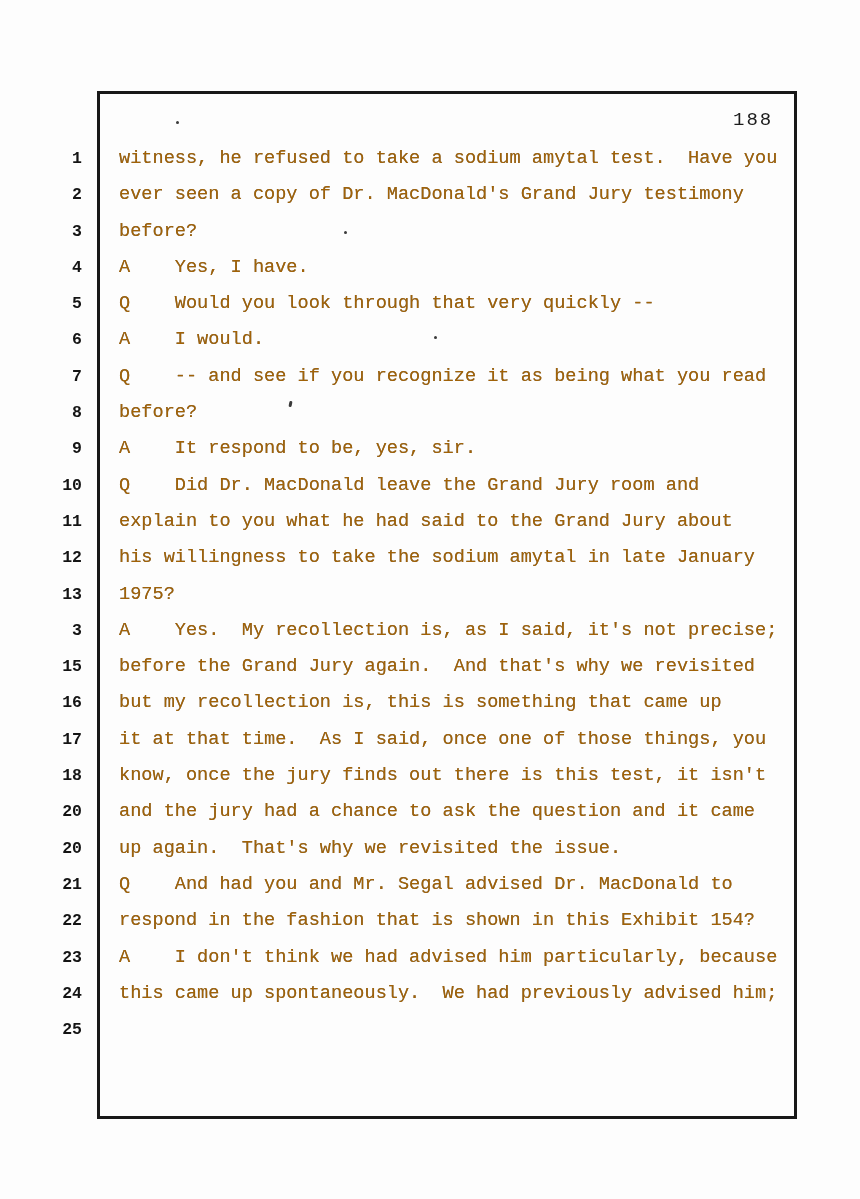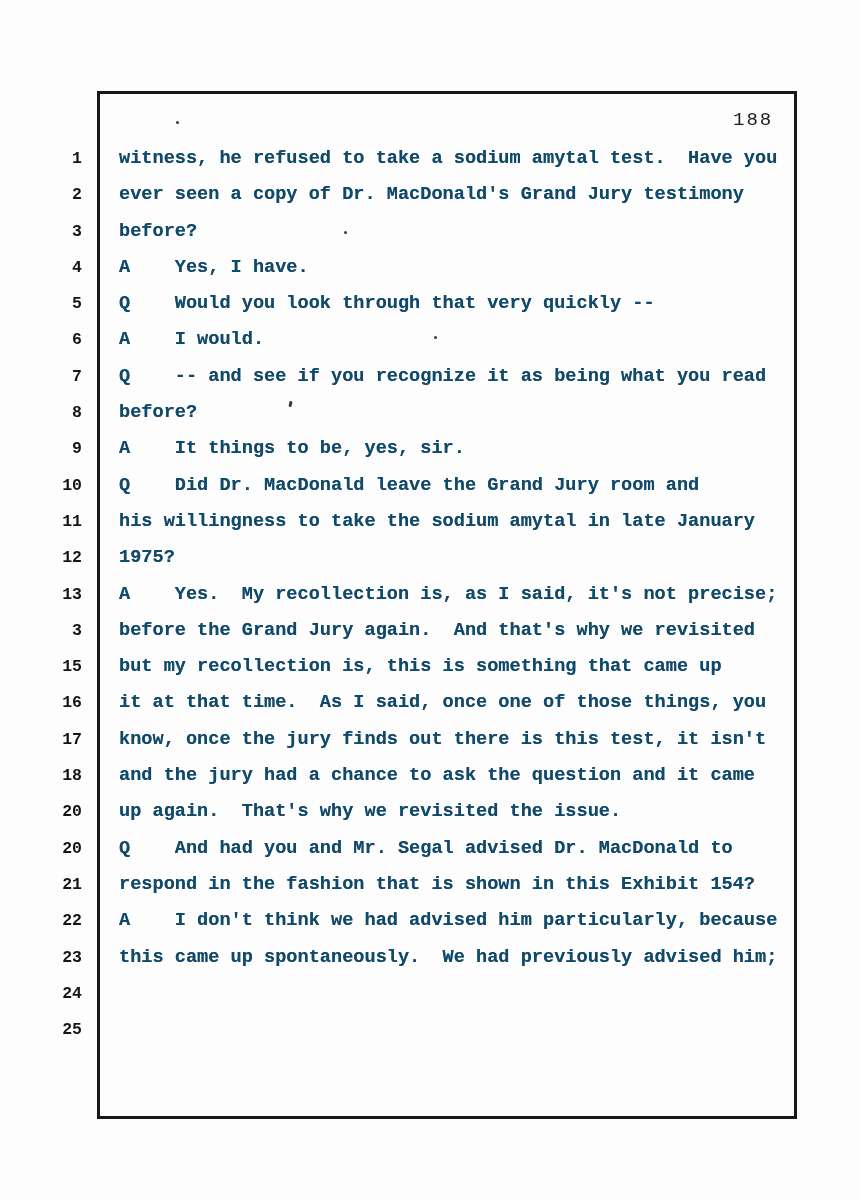--- a/index.html
+++ b/index.html
@@ -52,23 +52,22 @@
     position: absolute;
     left: 119px;
     top: 141px;
     width: 672px;
   }
   .transcript-rows .txt {
     height: 36.3px;
     line-height: 36.3px;
     font-size: 18.6px;
     white-space: pre;
-    color: #0c4a6e;
+    color: #a16207;
     text-shadow: 0 0 0.5px rgba(20,20,20,0.55);
-    font-weight: bold;
   }
   .speck {
     position: absolute;
     background: #3a3a3a;
     border-radius: 50%;
   }
   .speck.s1 { left: 176px; top: 121px; width: 3px; height: 3px; }
   .speck.s2 { left: 344px; top: 231px; width: 3px; height: 3px; }
   .speck.s3 { left: 289px; top: 401px; width: 3px; height: 6px; border-radius: 2px; transform: rotate(12deg); }
   .speck.s4 { left: 434px; top: 336px; width: 3px; height: 3px; }
@@ -112,22 +111,23 @@
 
   <div class="transcript-rows">
       <div class="txt">witness, he refused to take a sodium amytal test.  Have you</div>
       <div class="txt">ever seen a copy of Dr. MacDonald's Grand Jury testimony</div>
       <div class="txt">before?</div>
       <div class="txt">A    Yes, I have.</div>
       <div class="txt">Q    Would you look through that very quickly --</div>
       <div class="txt">A    I would.</div>
       <div class="txt">Q    -- and see if you recognize it as being what you read</div>
       <div class="txt">before?</div>
-      <div class="txt">A    It things to be, yes, sir.</div>
+      <div class="txt">A    It respond to be, yes, sir.</div>
       <div class="txt">Q    Did Dr. MacDonald leave the Grand Jury room and</div>
+      <div class="txt">explain to you what he had said to the Grand Jury about</div>
       <div class="txt">his willingness to take the sodium amytal in late January</div>
       <div class="txt">1975?</div>
       <div class="txt">A    Yes.  My recollection is, as I said, it's not precise;</div>
       <div class="txt">before the Grand Jury again.  And that's why we revisited</div>
       <div class="txt">but my recollection is, this is something that came up</div>
       <div class="txt">it at that time.  As I said, once one of those things, you</div>
       <div class="txt">know, once the jury finds out there is this test, it isn't</div>
       <div class="txt">and the jury had a chance to ask the question and it came</div>
       <div class="txt">up again.  That's why we revisited the issue.</div>
       <div class="txt">Q    And had you and Mr. Segal advised Dr. MacDonald to</div>

